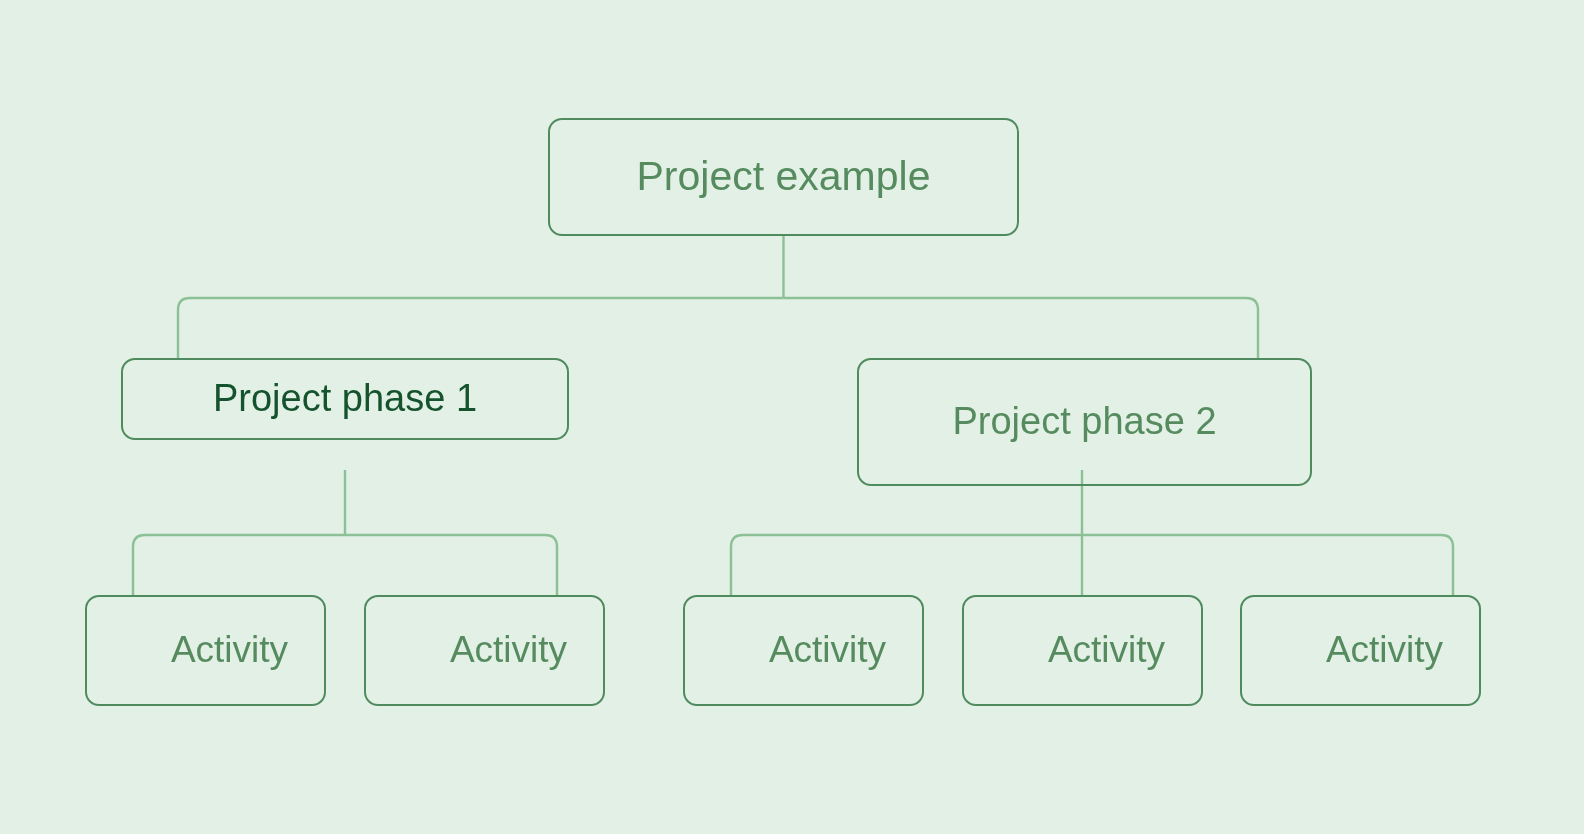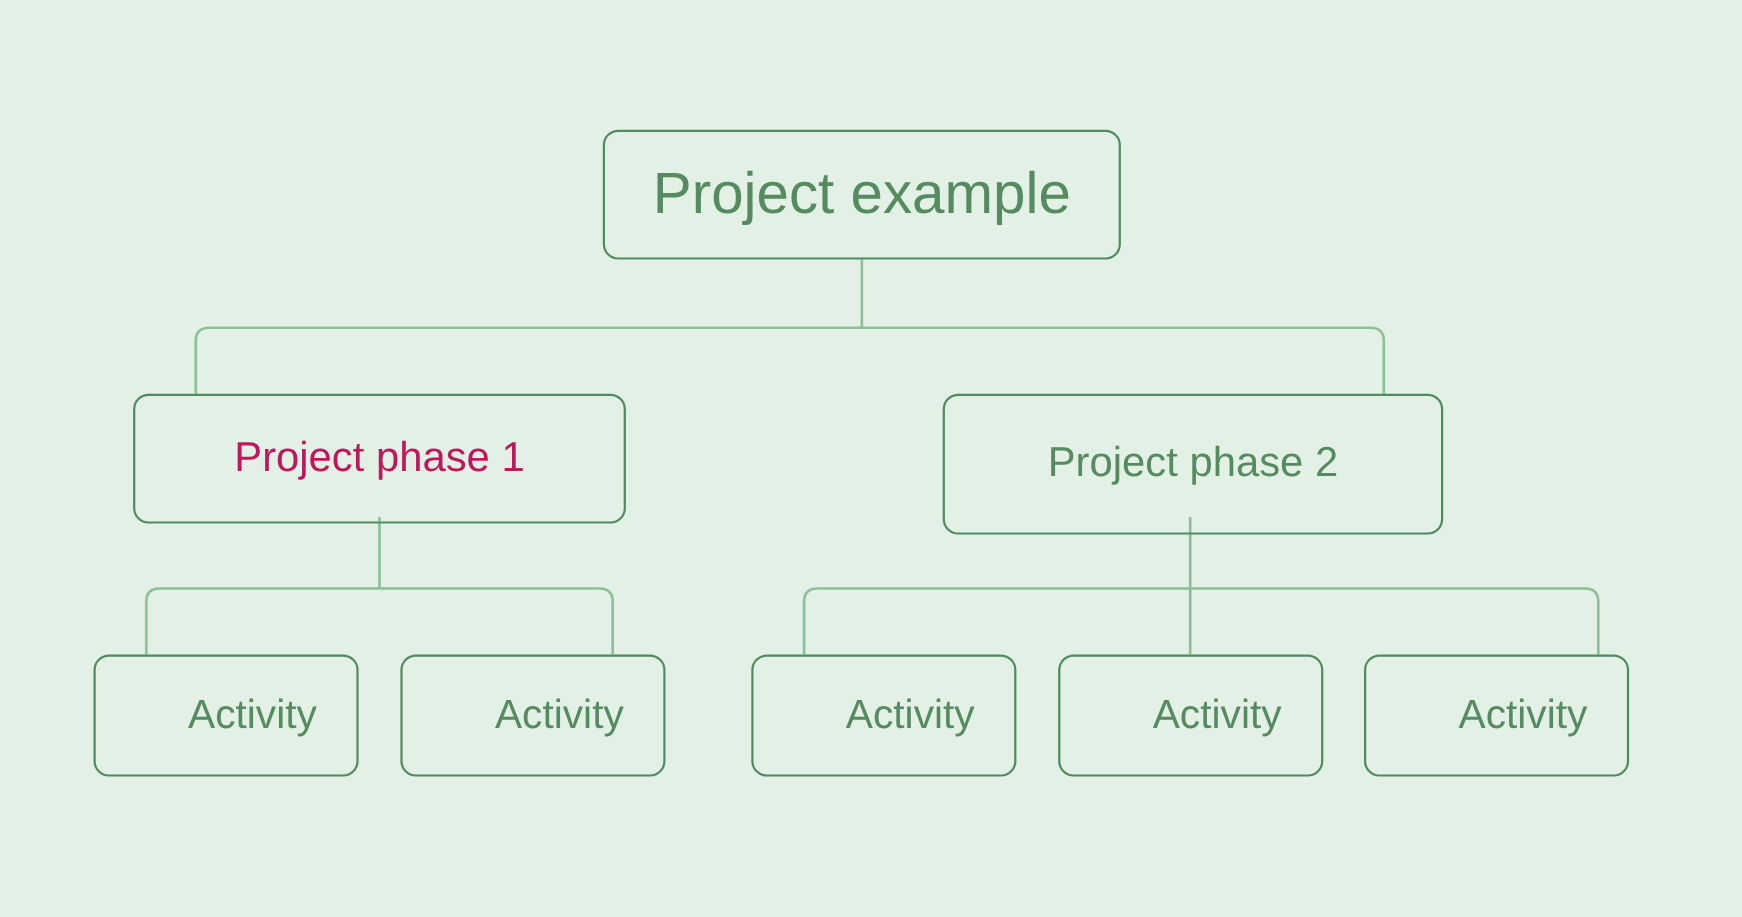--- a/index.html
+++ b/index.html
@@ -37,21 +37,21 @@
     border-width: 2px;
     border-radius: 14px;
     background: transparent;
     text-align: center;
     line-height: 1.1;
     white-space: nowrap;
   }
   .node-label {
     display: block;
   }
-  .level-root .node-label { font-size: 53px; }
+  .level-root .node-label { font-size: 41px; }
   .level-phase .node-label { font-size: 38px; }
   .level-activity .node-label { font-size: 37px; margin-left: 48px; }
 </style>
 </head>
 <body style="background: rgb(226, 240, 229);">
 
 <div id="chart-canvas" style="background: rgb(226, 240, 229); width: 1584px; height: 834px;">
 
   <svg id="connector-layer" viewBox="0 0 1584 834" width="1584" height="834" xmlns="http://www.w3.org/2000/svg">
     <g fill="none" stroke="#8cc096" stroke-width="2.4" stroke-linecap="butt">
@@ -66,21 +66,21 @@
       <path d="M 1082 470 L 1082 595" stroke="#8cc096"></path>
       <path d="M 1082 535 L 743 535 Q 731 535 731 547 L 731 595" stroke="#8cc096"></path>
       <path d="M 1082 535 L 1441 535 Q 1453 535 1453 547 L 1453 595" stroke="#8cc096"></path>
     </g>
   </svg>
 
   <div class="node level-root" id="node-root" style="left: 548px; top: 118px; width: 471px; height: 118px; border-color: rgb(79, 139, 94); color: rgb(86, 139, 95);">
     <span class="node-label">Project example</span>
   </div>
 
-  <div class="node level-phase" id="node-phase-1" style="left: 121px; top: 358px; width: 448px; height: 118px; border-color: rgb(79, 139, 94); color: #be185d;">
+  <div class="node level-phase" id="node-phase-1" style="left: 121px; top: 358px; width: 448px; height: 82px; border-color: rgb(79, 139, 94); color: #14532d;">
     <span class="node-label">Project phase 1</span>
   </div>
 
   <div class="node level-phase" id="node-phase-2" style="left: 857px; top: 358px; width: 455px; height: 128px; border-color: rgb(79, 139, 94); color: rgb(86, 139, 95);">
     <span class="node-label">Project phase 2</span>
   </div>
 
   <div class="node level-activity" id="node-activity-1" style="left: 85px; top: 595px; width: 241px; height: 111px; border-color: rgb(79, 139, 94); color: rgb(86, 139, 95);">
     <span class="node-label">Activity</span>
   </div>

